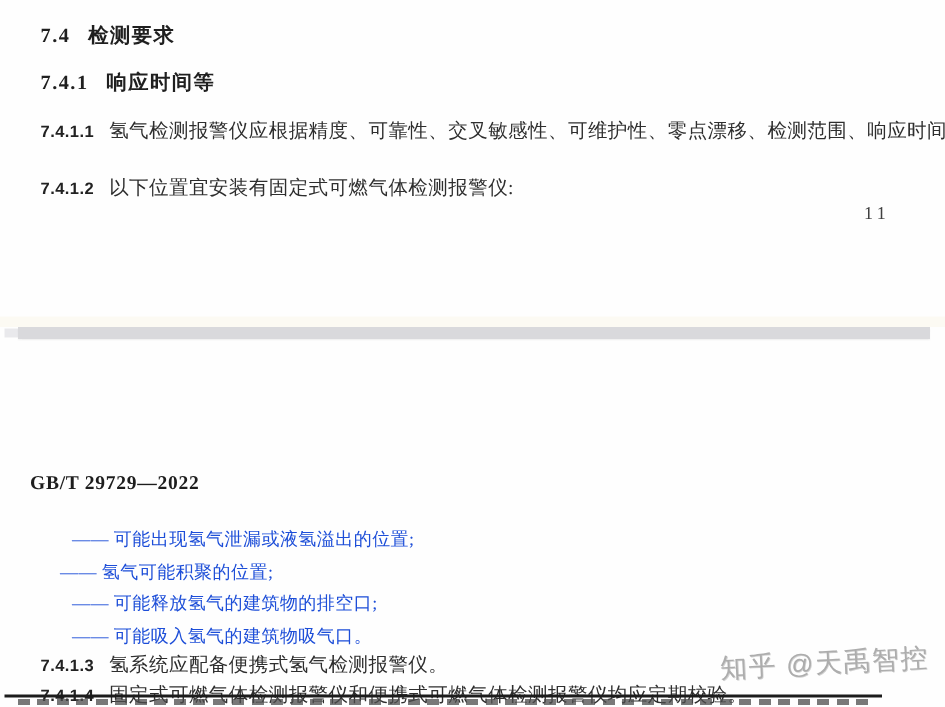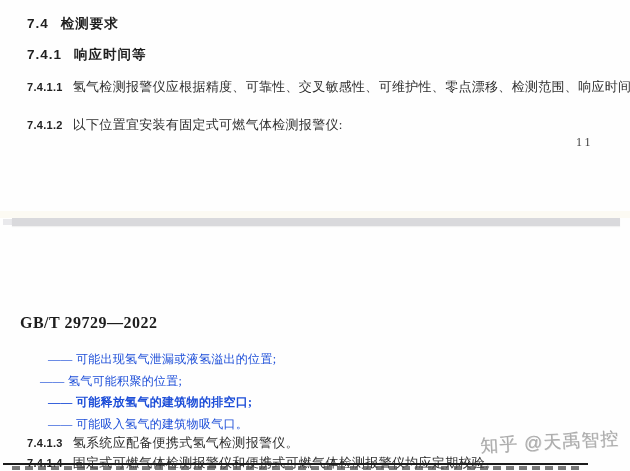--- a/index.html
+++ b/index.html
@@ -10,21 +10,21 @@
   }
   #canvas {
     position: relative;
     width: 630px; height: 471px;
     overflow: hidden;
     background: #fefefe;
     color: #2b2b2b;
   }
   .abs { position: absolute; white-space: nowrap; }
   .sans-bold {
-    font-family: Liberation Sans, sans-serif;
+    font-family: Liberation Serif, serif;
     font-weight: bold;
   }
   .body-text {
     font-family: "Liberation Serif", "DejaVu Serif", serif;
     font-size: 13px;
     letter-spacing: 0.3px;
     color: #2e2e2e;
   }
   .clause-num {
     font-family: "Liberation Sans", "DejaVu Sans", sans-serif;
@@ -46,21 +46,21 @@
   .divider-band {
     left: 12px; top: 218px; width: 608px; height: 8px;
     background: #d9d9dc;
     box-shadow: 0 1px 1px rgba(0,0,0,0.05);
   }
   .divider-nub {
     left: 3px; top: 219px; width: 9px; height: 6px;
     background: #e9e9ec;
   }
   .std-code {
-    font-size: 16px; letter-spacing: 0.5px; color: #1d1d1d;
+    font-size: 13px; letter-spacing: 0.5px; color: #1d1d1d;
     font-family: "Liberation Serif", "DejaVu Serif", serif;
     font-weight: bold;
   }
   .bullet {
     font-size: 12px; letter-spacing: 0.3px; color: #1d4ed8;
   }
   .watermark {
     font-family: "Liberation Sans", "DejaVu Sans", sans-serif;
     font-size: 18px;
     color: #a9a9a9;
@@ -106,21 +106,21 @@
   <div class="abs page-num" style="left:576px; top:135px;">11</div>
 
   <div class="abs ivory-strip"></div>
   <div class="abs divider-nub"></div>
   <div class="abs divider-band"></div>
 
   <div class="abs std-code" style="left:20px; top:314px;">GB/T 29729—2022</div>
 
   <div class="abs bullet" style="left:48px; top:351px;">—— 可能出现氢气泄漏或液氢溢出的位置;</div>
   <div class="abs bullet" style="left:40px; top:373px;text-align:right;">—— 氢气可能积聚的位置;</div>
-  <div class="abs bullet" style="left:48px; top:394px;font-weight:bold;">—— 可能释放氢气的建筑物的排空口;</div>
+  <div class="abs bullet" style="left:48px; top:394px;">—— 可能释放氢气的建筑物的排空口;</div>
   <div class="abs bullet" style="left:48px; top:416px;">—— 可能吸入氢气的建筑物吸气口。</div>
 
   <div class="abs body-text" style="left:27px; top:434px;">
     <span class="clause-num">7.4.1.3</span><span>氢系统应配备便携式氢气检测报警仪。</span>
   </div>
 
   <div class="abs body-text" style="left:27px; top:454px;">
     <span class="clause-num">7.4.1.4</span><span>固定式可燃气体检测报警仪和便携式可燃气体检测报警仪均应定期校验。</span>
   </div>
 

